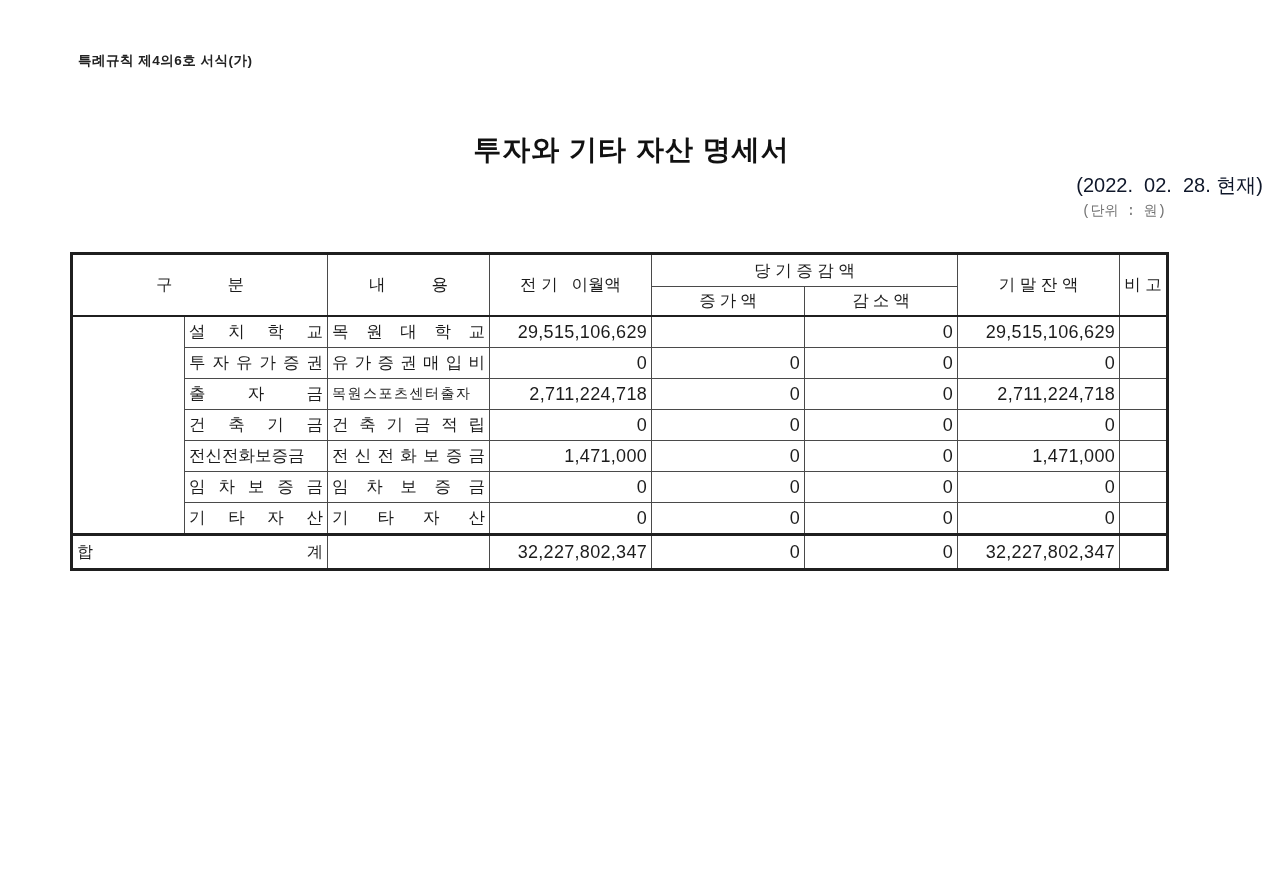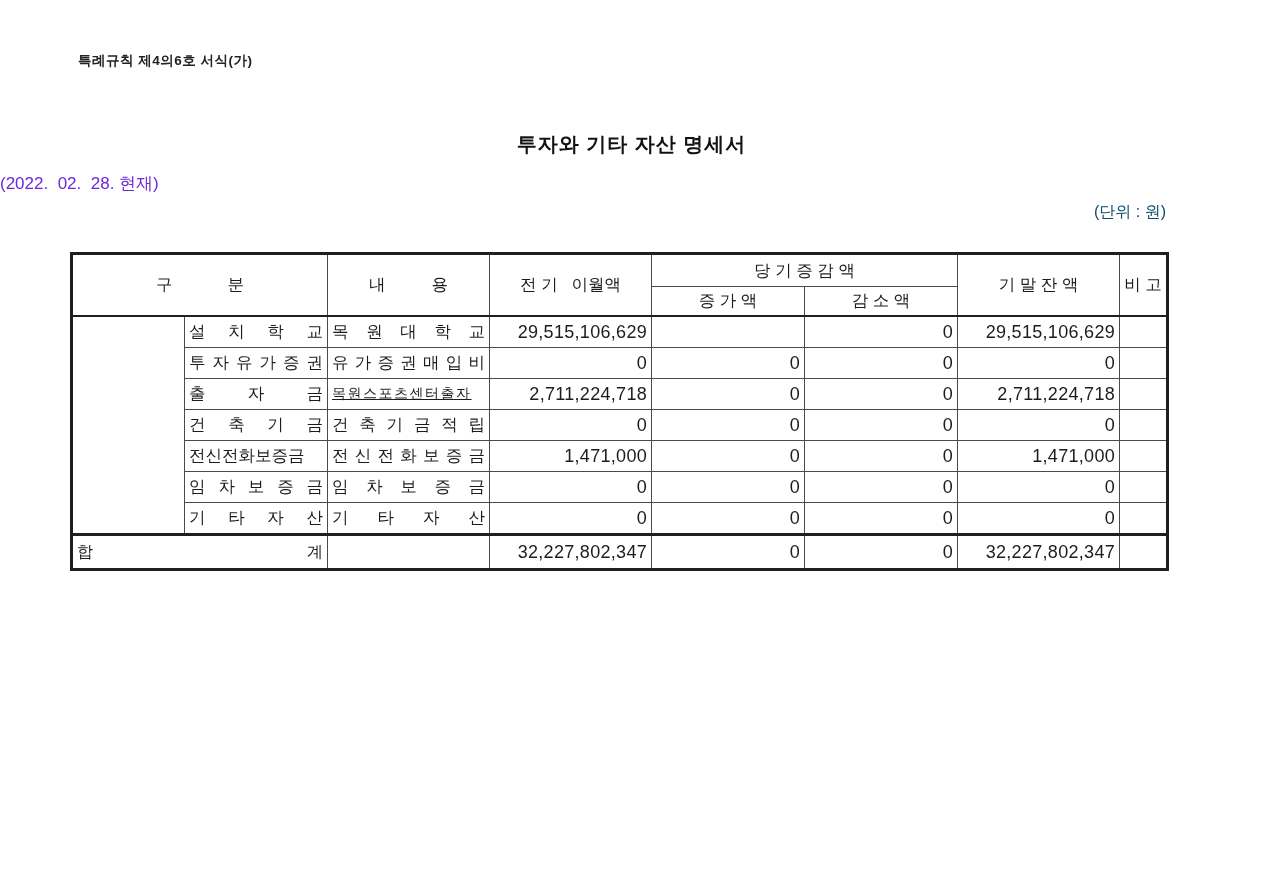--- a/index.html
+++ b/index.html
@@ -10,29 +10,29 @@
     color:#1c1c1c;
     position:relative;
     overflow:hidden;
   }
   .form-note{
     position:absolute;left:66px;top:52px;
     font-size:13.5px;font-weight:bold;letter-spacing:.5px;color:#222;margin-left:12px;
   }
   .title{
     position:absolute;left:0;top:131px;width:1263px;
-    text-align:center;font-size:20px;font-weight:bold;letter-spacing:1px;color:#111;
+    text-align:center;font-size:28px;font-weight:bold;letter-spacing:1px;color:#111;
   }
   .subtitle{
     position:absolute;left:0;top:172px;width:1263px;
-    text-align:left;font-size:17px;color:#6d28d9;white-space:pre;
+    text-align:right;font-size:20px;color:#0f172a;white-space:pre;
   }
   .unit-note{
     position:absolute;left:866px;top:202px;width:300px;
-    text-align:right;font-size:16px;color:#0c4a6e;white-space:pre;
+    text-align:right;font-size:14px;color:#737373;white-space:pre;font-family:Liberation Mono, monospace;
   }
   table.assets{
     position:absolute;left:70px;top:228px;
     width:1096px;
     border-collapse:collapse;
     table-layout:fixed;
     font-size:16.5px;
     color:#1c1c1c;
     margin-top:24px;
   }
@@ -40,33 +40,33 @@
     border:1px solid #4a4a4a;
     padding:0 4px;
     height:30px;
     font-weight:normal;
     overflow:hidden;
   }
   table.assets{border:3px solid #1f1f1f;}
   thead th{text-align:center;font-size:16.5px;}
   .pre{white-space:pre;}
   thead tr.h1 th{height:31px;}
-  thead tr.h2 th{height:28px;}
+  thead tr.h2 th{height:28px;font-family:Liberation Serif, serif;}
   tbody tr td{height:30px;border-radius:11px;}
   tbody tr:first-child td{border-top:2px solid #1f1f1f;}
   tr.total td{border-top:3px solid #1f1f1f;height:32px;}
   .dist{
     text-align:justify;
     text-align-last:justify;
     white-space:pre;
   }
   td.cat{padding:0 5px;}
   td.cont{padding:0 5px;}
   td.num{text-align:right;padding-right:10px;font-size:18px;letter-spacing:.3px;}
-  td.small{font-size:14px;letter-spacing:1.5px;padding:0 3px;text-decoration:underline;}
+  td.small{font-size:14px;letter-spacing:1.5px;padding:0 3px;}
   td.total-label{
     text-align:justify;text-align-last:justify;white-space:pre;
     padding:0 66px;font-size:16px;
   }
   td.remarks{padding:0;}
 </style>
 </head>
 <body>
 
 <div class="form-note">특례규칙 제4의6호 서식(가)</div>

